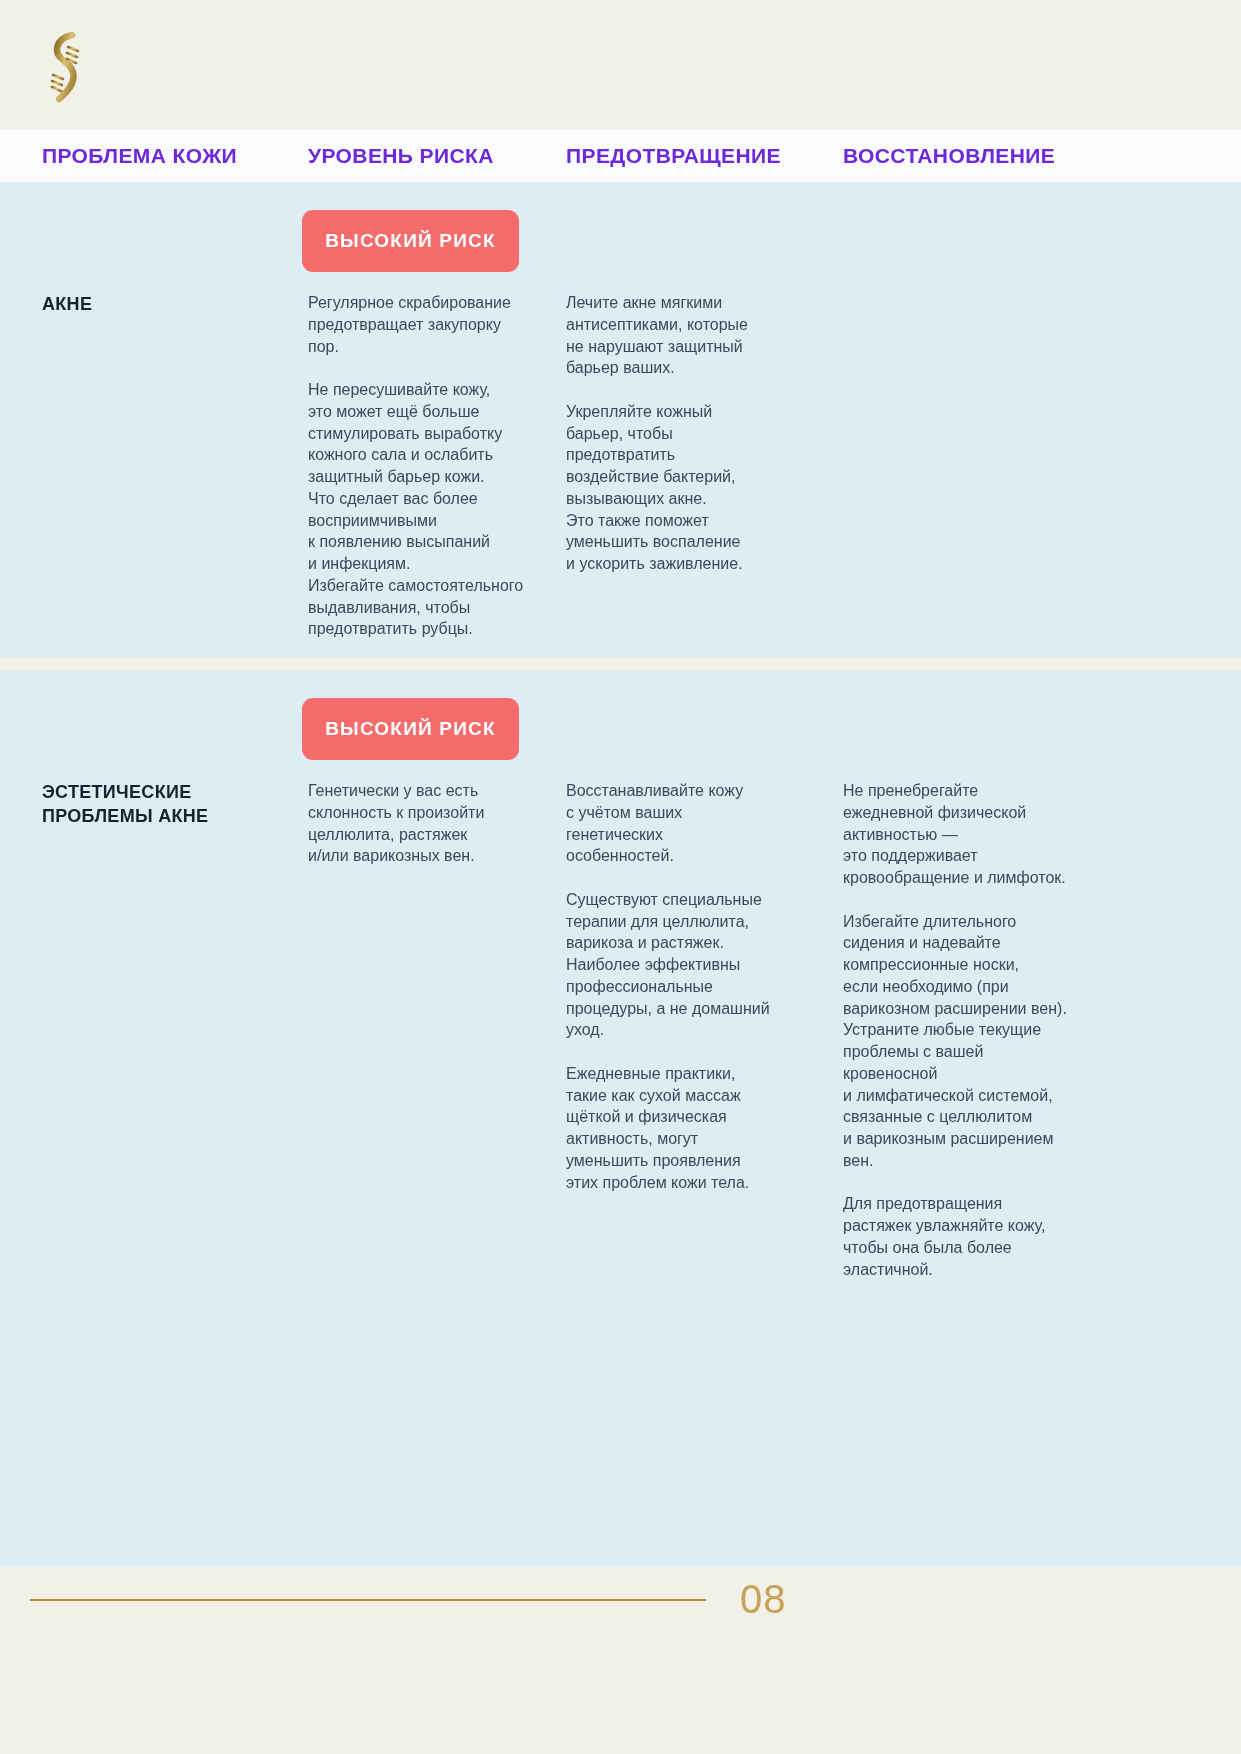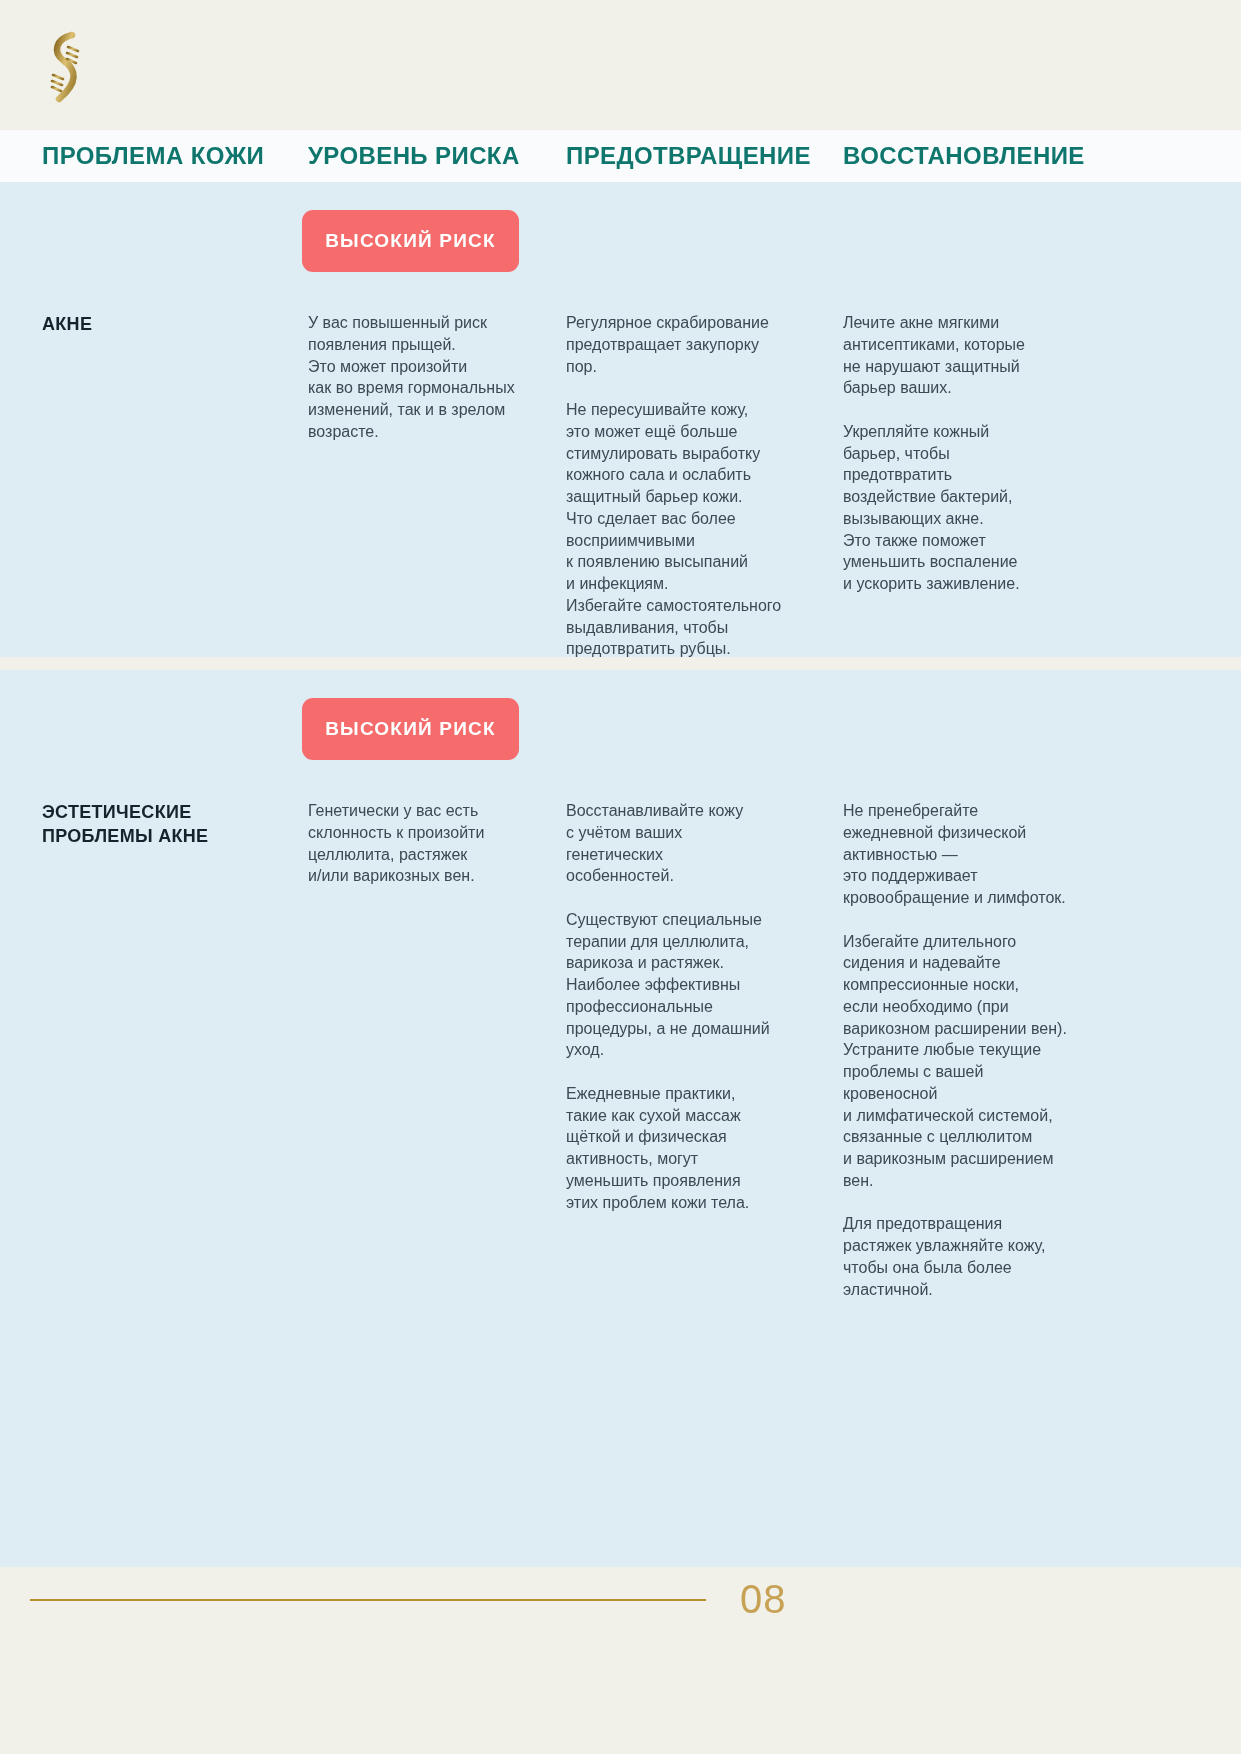--- a/index.html
+++ b/index.html
@@ -13,21 +13,21 @@
   
   .topbar{height:130px;position:relative;}
   .logo{position:absolute;left:44px;top:30px;}
   
   .header-band{
     height:52px;background:#fafbfc;
     display:grid;grid-template-columns:266px 258px 277px 262px;
     padding-left:42px;align-items:center;
   }
   .col-header{
-    font-size:24px;font-weight:bold;color:#0f766e;
+    font-size:21px;font-weight:bold;color:#6d28d9;
     letter-spacing:0.4px;text-transform:uppercase;
   }
   
   .section{
     background:#deecf4;
     padding-top:28px;
   }
   .section.first{height:447px;margin-bottom:13px;}
   .section.second{height:869px;}
   .grid-row{
@@ -37,21 +37,21 @@
   .badge{
     grid-column:2;
     width:217px;height:62px;margin-left:-6px;
     background:#f66c6c;border-radius:11px;
     display:flex;align-items:center;justify-content:center;
     box-sizing:border-box;
   }
   .badge-label{
     color:#ffffff;font-size:19px;font-weight:bold;letter-spacing:1.2px;
   }
-  .content-row{margin-top:40px;}
+  .content-row{margin-top:20px;}
   .problem-label{
     font-size:18px;font-weight:bold;color:#15232c;
     letter-spacing:0.3px;line-height:1.35;white-space:pre-line;
     padding-right:30px;
   }
   .cell-text{
     font-size:16px;color:#3b4a55;line-height:1.36;
     white-space:pre-line;padding-right:14px;
   }
   
@@ -102,26 +102,20 @@
   </div>
 
   <section class="section first">
     <div class="grid-row">
       <div class="badge">
         <span class="badge-label">ВЫСОКИЙ РИСК</span>
       </div>
     </div>
     <div class="grid-row content-row">
       <div class="problem-label">АКНЕ</div>
-      <div class="cell-text">У вас повышенный риск
-появления прыщей.
-Это может произойти
-как во время гормональных
-изменений, так и в зрелом
-возрасте.</div>
       <div class="cell-text">Регулярное скрабирование
 предотвращает закупорку
 пор.
 
 Не пересушивайте кожу,
 это может ещё больше
 стимулировать выработку
 кожного сала и ослабить
 защитный барьер кожи.
 Что сделает вас более

